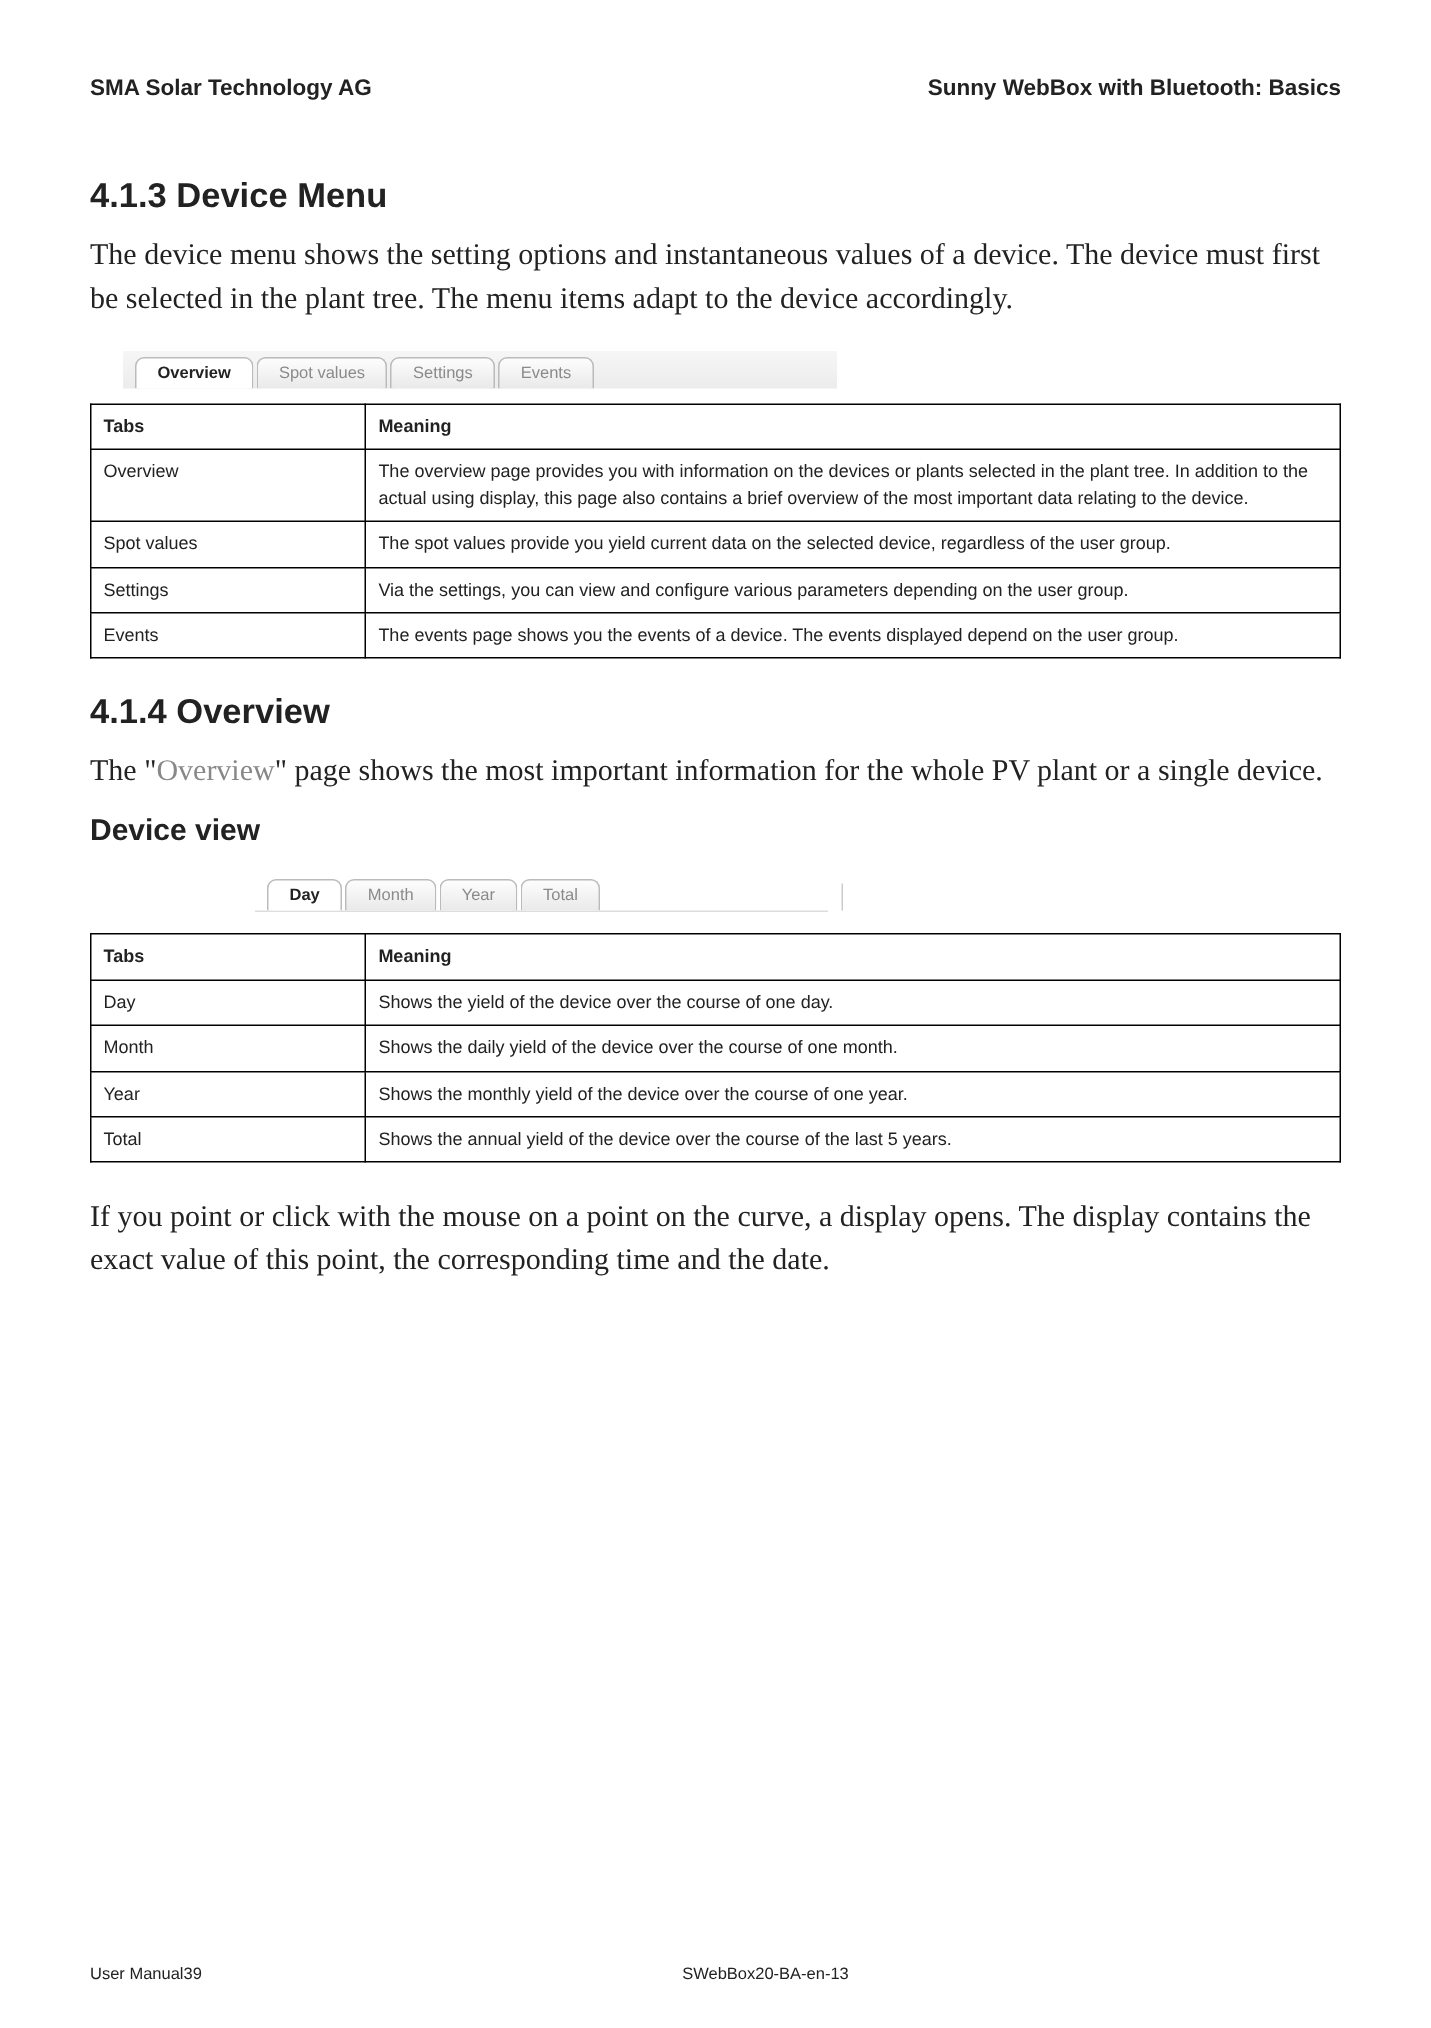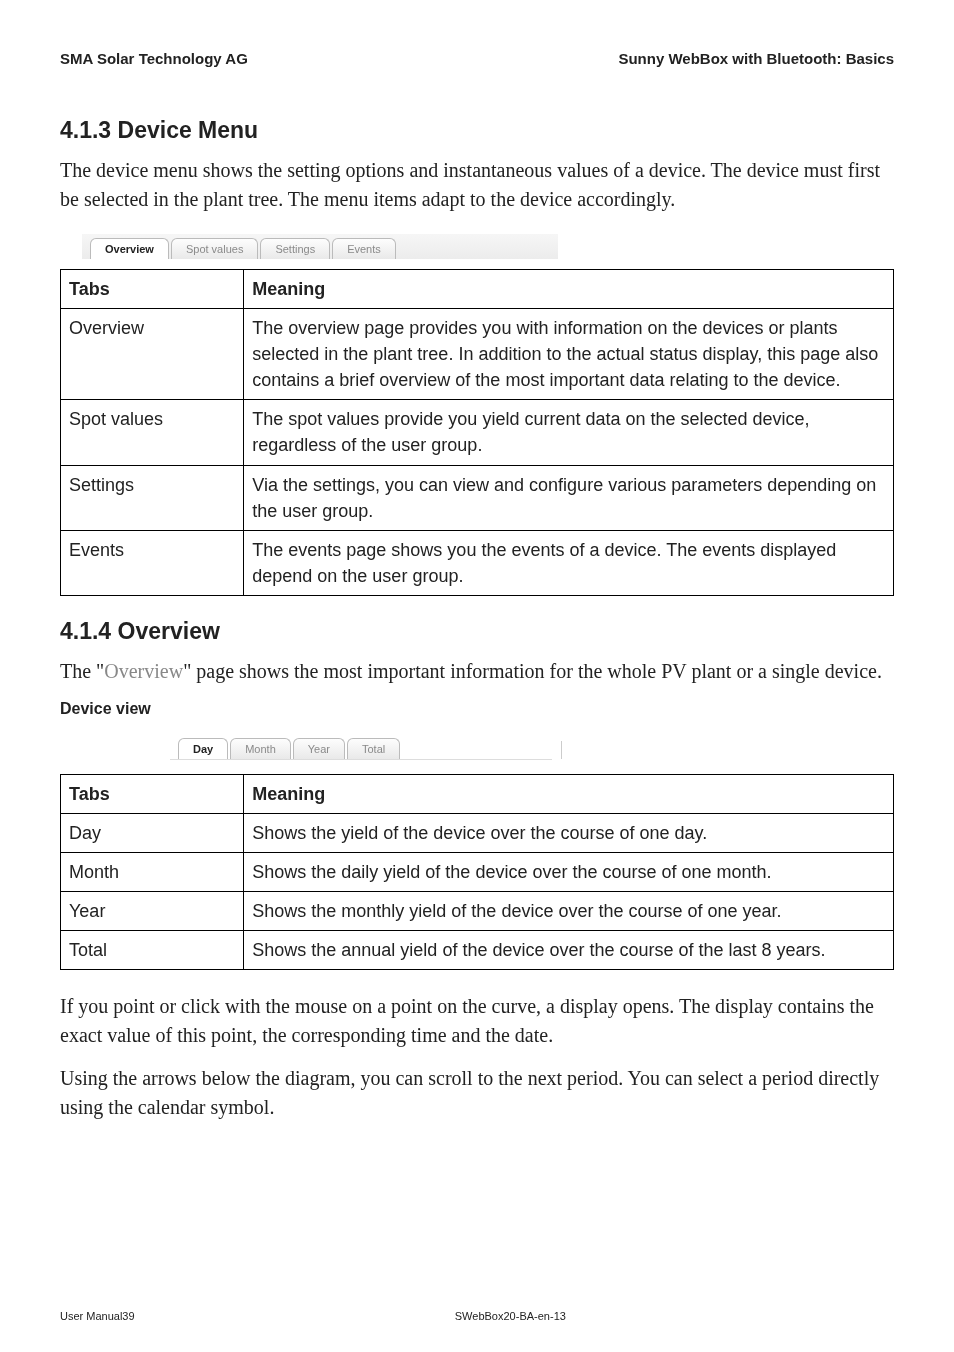--- a/index.html
+++ b/index.html
@@ -74,35 +74,35 @@
     right:-10px;
     bottom:0;
     height:18px;
     width:1px;
     background:#ccc;
   }
   table.meaning {
     width: 100%;
     border-collapse: collapse;
     margin: 0 0 22px 0;
-    font-size: 18px;
+    font-size: 12px;
     padding-left: 14px;
   }
   table.meaning th, table.meaning td {
     border: 1px solid #000;
     padding: 6px 8px;
     text-align: left;
     vertical-align: top;
     line-height: 1.45;
   }
   table.meaning th {
     font-weight: bold;
   }
   h3.subhead {
-    font-size: 16px;
+    font-size: 20px;
     font-weight: bold;
     margin: 0 0 6px 0;
   }
   .grey-inline {
     color: #888;
   }
   .footer {
     position: absolute;
     bottom: 30px;
     left: 60px;
@@ -138,21 +138,21 @@
   </div>
 
   <table class="meaning">
     <tbody>
         <tr>
       <th style="width:22%">Tabs</th>
       <th>Meaning</th>
     </tr>
     <tr>
       <td>Overview</td>
-      <td>The overview page provides you with information on the devices or plants selected in the plant tree. In addition to the actual status display, this page also contains a brief overview of the most important data relating to the device.</td>
+      <td>The overview page provides you with information on the devices or plants selected in the plant tree. In addition to the actual using display, this page also contains a brief overview of the most important data relating to the device.</td>
     </tr>
     <tr>
       <td>Spot values</td>
       <td>The spot values provide you yield current data on the selected device, regardless of the user group.</td>
     </tr>
     <tr>
       <td>Settings</td>
       <td>Via the settings, you can view and configure various parameters depending on the user group.</td>
     </tr>
     <tr>
@@ -190,27 +190,26 @@
     <tr>
       <td>Month</td>
       <td>Shows the daily yield of the device over the course of one month.</td>
     </tr>
     <tr>
       <td>Year</td>
       <td>Shows the monthly yield of the device over the course of one year.</td>
     </tr>
     <tr>
       <td>Total</td>
-      <td>Shows the annual yield of the device over the course of the last 8 years.</td>
+      <td>Shows the annual yield of the device over the course of the last 5 years.</td>
     </tr>
   </tbody>
     </table>
 
   <p class="body">If you point or click with the mouse on a point on the curve, a display opens. The display contains the exact value of this point, the corresponding time and the date.</p>
-  <p class="body">Using the arrows below the diagram, you can scroll to the next period. You can select a period directly using the calendar symbol.</p>
 
   <div class="footer">
     <span>User Manual</span>
     <span class="center">SWebBox20-BA-en-13</span>
     <span>39</span>
   </div>
 
 </div>
 
 </body></html>

